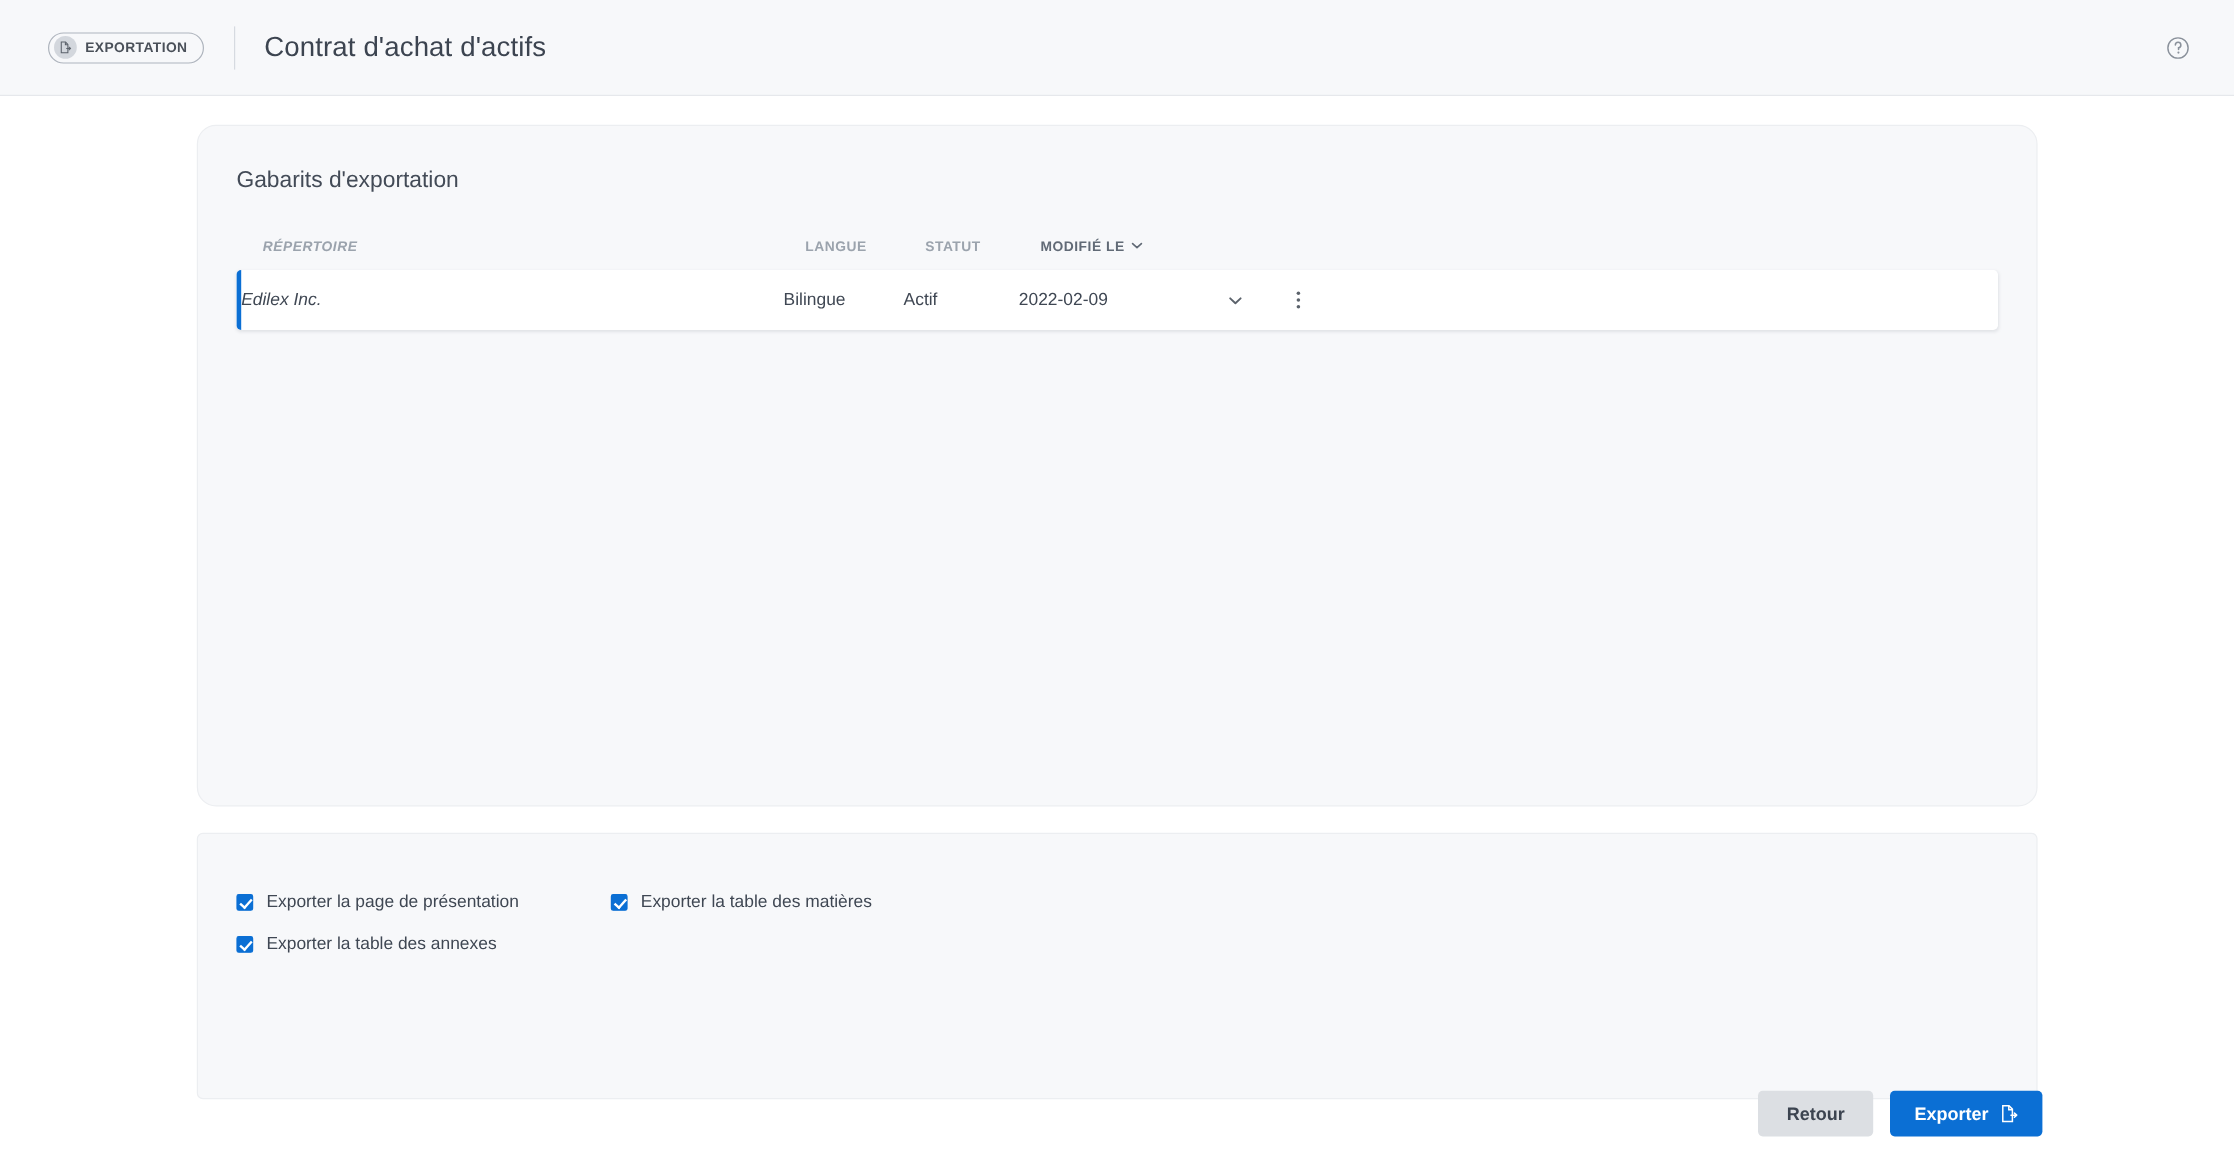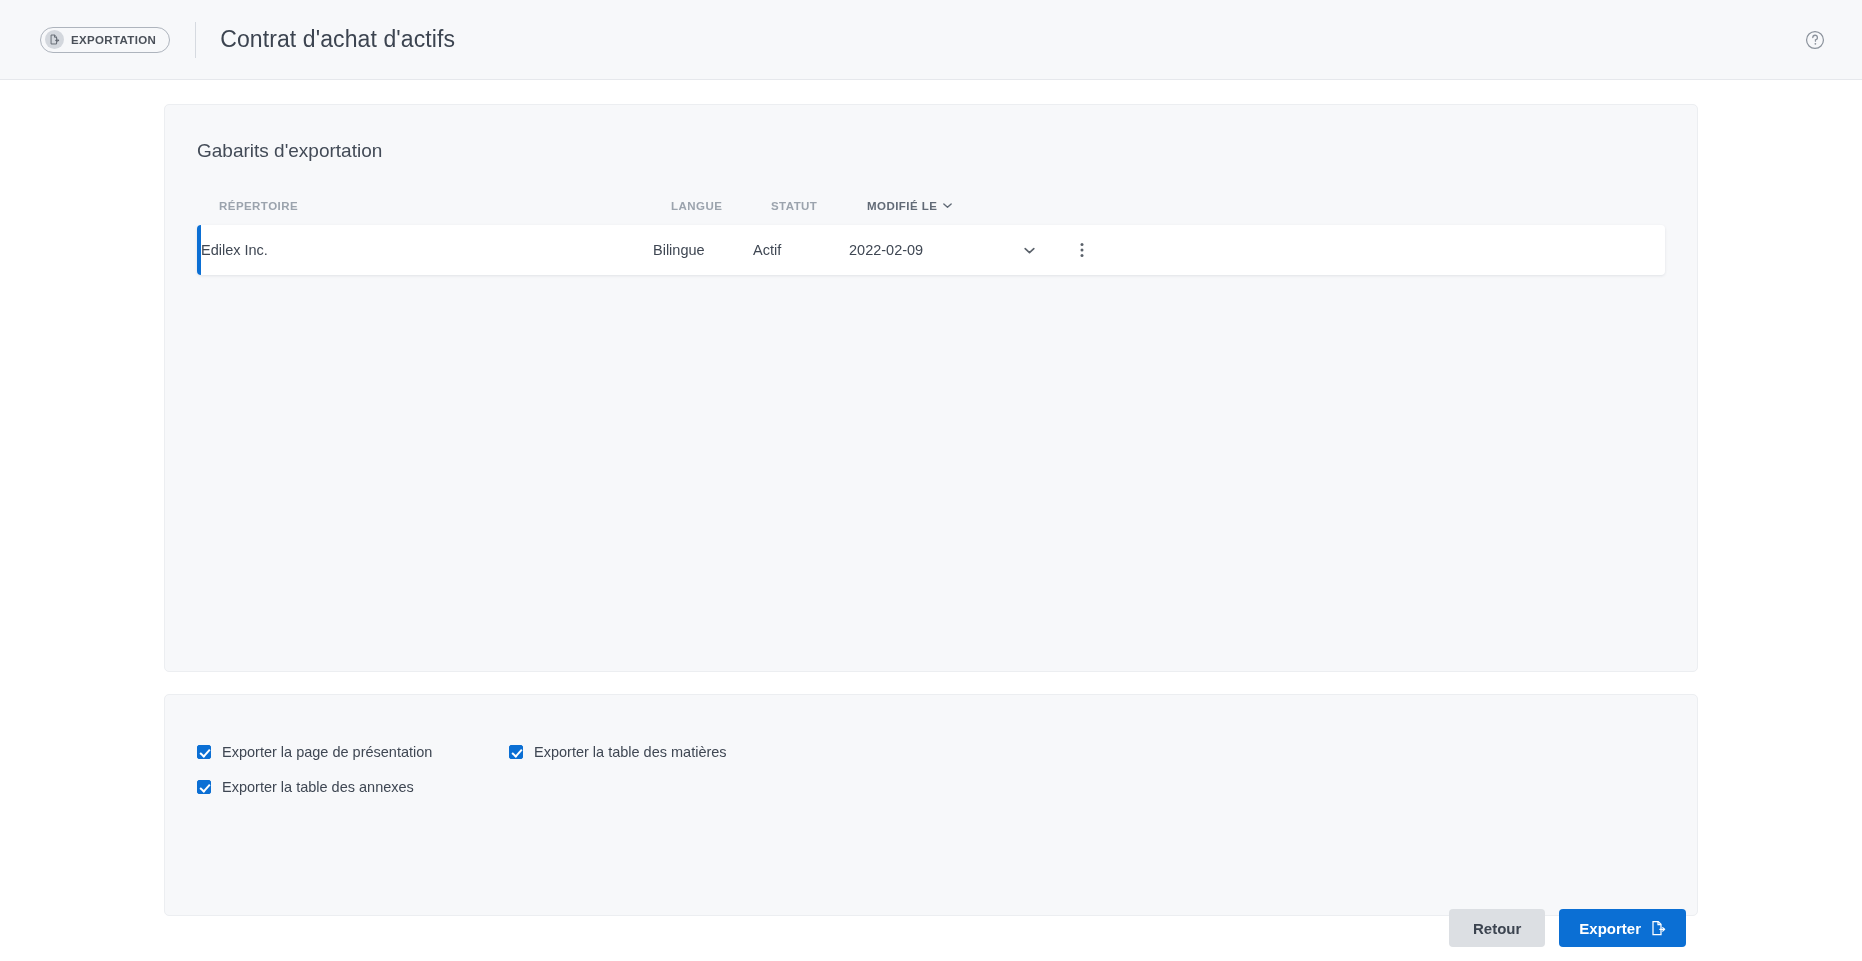--- a/index.html
+++ b/index.html
@@ -69,21 +69,21 @@
     position: relative;
     height: calc(961px - 72px);
   }
   .card {
     margin: 0 auto;
     width: 1534px;
     background: #f7f8fa;
     border: 1px solid #eceef1;
     border-radius: 5px;
   }
-  .card-templates { height: 568px; padding: 26px 32px 0 32px; }
+  .card-templates { height: 568px; padding: 26px 32px 0 32px; border-radius: 16px; }
   .card-options  { margin-top: 22px; height: 222px; padding: 26px 32px 0 32px; }
 
   .card-head {
     display: flex;
     align-items: center;
     justify-content: space-between;
     height: 40px;
   }
   .card-title {
     font-size: 19px;
@@ -144,21 +144,21 @@
   }
   .accent {
     width: 4px;
     height: 100%;
     background: #0b6fd4;
     flex: 0 0 auto;
   }
   .cellpad { padding-left: 18px; }
 
   .c-name   { width: 662px; }
-  .c-repo   { width: 452px; }
+  .c-repo   { width: 452px; font-style: italic; }
   .c-lang   { width: 100px; }
   .c-stat   { width: 96px; }
   .c-mod    { width: 150px; }
   .c-chev   { width: 60px; display:flex; align-items:center; justify-content:center; }
   .c-dots   { width: 46px; display:flex; align-items:center; justify-content:center; }
 
   .link-name {
     color: #0b6fd4;
     font-size: 15px;
     font-weight: 700;
@@ -197,21 +197,21 @@
     width: 4px; height: 8px;
     border: solid #fff;
     border-width: 0 2px 2px 0;
     transform: rotate(42deg);
   }
   .opt-lbl { font-size: 14.5px; color: #3f4753; white-space: nowrap; }
 
   
   .footer {
     position: absolute;
-    right: 176px; bottom: 22px;
+    right: 160px; bottom: 22px;
     display: flex;
     align-items: flex-start;
     gap: 14px;
   }
   .btn-secondary {
     background: #dcdfe3;
     color: #3c4450;
     font-size: 15px;
     font-weight: 700;
     height: 38px;

